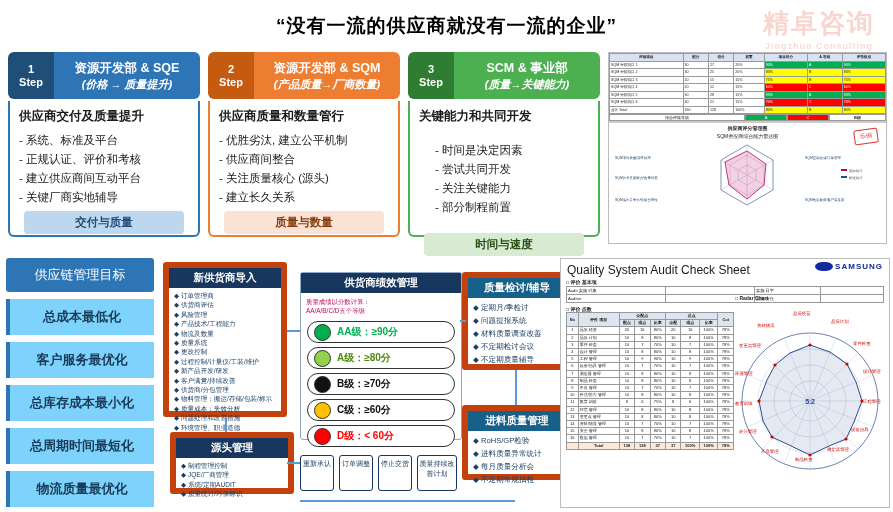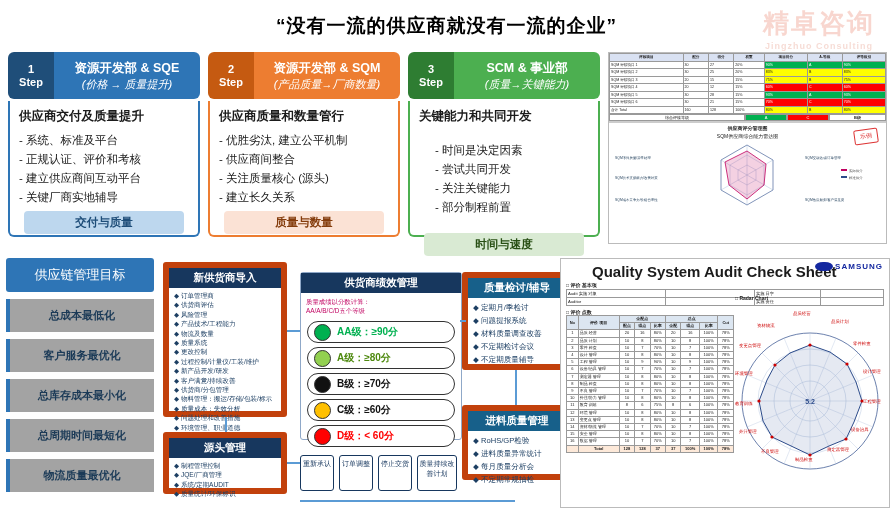--- a/index.html
+++ b/index.html
@@ -13,21 +13,21 @@
   .title{
     text-align:center;font-size:19px;font-weight:bold;color:#000;
     padding-top:13px;letter-spacing:1px;
   }
   
   .steps{position:absolute;top:52px;left:8px;width:595px;display:flex;gap:8px;}
   .step-col{width:192px;}
   .step-head{display:flex;height:47px;border-radius:6px;overflow:hidden;color:#fff;}
   .step-num{width:46px;display:flex;flex-direction:column;align-items:center;justify-content:center;font-size:11px;font-weight:bold;line-height:13px;}
   .step-txt{flex:1;display:flex;flex-direction:column;align-items:center;justify-content:center;font-size:12.5px;font-weight:bold;line-height:16px;text-align:center;}
-  .step-txt .sub{font-size:11px;font-style:italic;font-weight:normal;}
+  .step-txt .sub{font-size:11px;font-style:italic;font-weight:bold;}
   .step-body{border:2px solid #ccc;border-top:none;border-radius:0 0 6px 6px;margin-top:2px;height:136px;padding:7px 9px 0 9px;box-sizing:border-box;}
   .step-body h4{margin:0 0 6px 0;font-size:12.5px;font-weight:bold;}
   .step-body li{list-style:none;font-size:11.5px;line-height:19px;}
   .step-foot{margin:4px auto 0 auto;width:160px;text-align:center;font-size:11.5px;font-weight:bold;border-radius:4px;padding:4px 0;}
   .c1 .step-num{background:#1f4e79;} .c1 .step-txt{background:#2e75b6;}
   .c1 .step-body{border-color:#2e75b6;} .c1 .step-foot{background:#bdd7ee;color:#1f4e79;}
   .c2 .step-num{background:#c55a11;} .c2 .step-txt{background:#ed7d31;}
   .c2 .step-body{border-color:#ed7d31;} .c2 .step-foot{background:#fbe2d5;color:#843c0c;}
   .c3 .step-num{background:#2e7d32;} .c3 .step-txt{background:#4caf50;}
   .c3 .step-body{border-color:#4caf50;} .c3 .step-foot{background:#d9ead3;color:#274e13;}
@@ -38,38 +38,38 @@
   .mini-table td,.mini-table th{border:.4px solid #9a9a9a;padding:0 1px;line-height:6.5px;white-space:nowrap;}
   .mt-head{background:#d9e1f2;font-weight:bold;text-align:center;}
   .g{background:#00b050;color:#fff;} .y{background:#ffff00;} .r{background:#ff0000;color:#fff;}
   .radar-box{position:relative;height:95px;border-top:1px solid #ccc;}
   .radar-title{font-size:5px;text-align:center;padding-top:2px;font-weight:bold;}
   .stamp{position:absolute;right:8px;top:6px;border:1px solid #d33;color:#d33;font-size:6px;padding:2px 5px;transform:rotate(-8deg);border-radius:2px;}
 
   
   .goals{position:absolute;top:258px;left:6px;width:148px;}
   .goal-head{background:#2e75b6;color:#fff;font-size:13px;font-weight:normal;text-align:center;padding:8px 0;border-radius:3px;}
-  .goal{margin-top:7px;background:#a3a3a3;border-left:4px solid #2e75b6;font-size:11px;font-weight:bold;text-align:center;padding:9px 0;color:#1b3a57;}
+  .goal{margin-top:7px;background:#7dd3fc;border-left:4px solid #2e75b6;font-size:13px;font-weight:bold;text-align:center;padding:9px 0;color:#1b3a57;}
 
   
   .box{position:absolute;box-sizing:border-box;border:6px solid #c2410c;border-radius:3px;background:#fff;}
   .box-h{background:#17375e;color:#fff;font-size:10.5px;font-weight:bold;text-align:center;padding:3px 0;}
   .box-h.teal{background:#17608a;}
   .box-b{padding:3px 5px;}
   .box-b li{list-style:none;font-size:6.6px;line-height:9.4px;color:#1d3f63;}
   .grade-box{position:absolute;left:300px;top:272px;width:160px;height:166px;border:1px solid #8fa8c8;border-radius:3px;background:#fff;}
   .grade-note{font-size:6.4px;color:#c00060;line-height:9px;padding:4px 5px 2px 5px;}
   .grade-row{display:flex;align-items:center;margin:4px 6px;border:1px solid #333;border-radius:13px;height:20px;background:#fff;}
   .dot{width:15px;height:15px;border-radius:50%;margin:0 6px;border:1px solid #333;}
   .grade-label{font-size:10px;font-weight:bold;}
   .small-btn{position:absolute;border:1px solid #17375e;border-radius:3px;background:#fff;font-size:7px;color:#17375e;text-align:center;line-height:10px;padding:3px 1px;box-sizing:border-box;}
   .arrow{position:absolute;background:#5b9bd5;}
   
   .audit{position:absolute;top:258px;left:560px;width:328px;height:248px;border:1px solid #bbb;background:#fff;}
-  .audit-title{font-size:15px;font-weight:bold;padding:4px 6px 2px 6px;margin-left:25px;}
+  .audit-title{font-size:12px;font-weight:normal;padding:4px 6px 2px 6px;}
   .samsung{position:absolute;right:6px;top:3px;color:#1428a0;font-size:8px;font-weight:bold;letter-spacing:1px;}
   .samsung i{display:inline-block;width:18px;height:9px;background:#1428a0;border-radius:9px/5px;margin-right:2px;vertical-align:middle;}
   .aud-table{width:100%;border-collapse:collapse;font-size:4px;}
   .aud-table td,.aud-table th{border:.4px solid #999;line-height:6.2px;padding:0 1px;text-align:center;white-space:nowrap;}
   .aud-table th{background:#dce6f1;}
   .aud-table td.l{text-align:left;}
   .tot{background:#fde9d9;font-weight:bold;}
   .radar2{position:absolute;right:4px;top:36px;width:150px;height:205px;}
   .lbl{position:absolute;font-size:4.4px;color:#c00;white-space:nowrap;}
 </style>
@@ -294,21 +294,21 @@
       <li>◆ 客户满意/持续改善</li>
       <li>◆ 供货商/分包管理</li>
       <li>◆ 物料管理：搬运/存储/包装/标示</li>
       <li>◆ 质量成本：失效分析</li>
       <li>◆ 问题处理和改善措施</li>
       <li>◆ 环境管理、职业道德</li>
     </ul>
   </div>
 </div>
 
-<div class="box" style="left:163px;top:432px;width:124px;height:62px;">
+<div class="box" style="left:170px;top:432px;width:124px;height:62px;">
   <div class="box-h">源头管理</div>
   <div class="box-b">
     <ul style="margin:0;padding:0;">
       <li>◆ 制程管理控制</li>
       <li>◆ JQE/厂商管理</li>
       <li>◆ 系统/定期AUDIT</li>
       <li>◆ 质量统计/环保标识</li>
     </ul>
   </div>
 </div>

